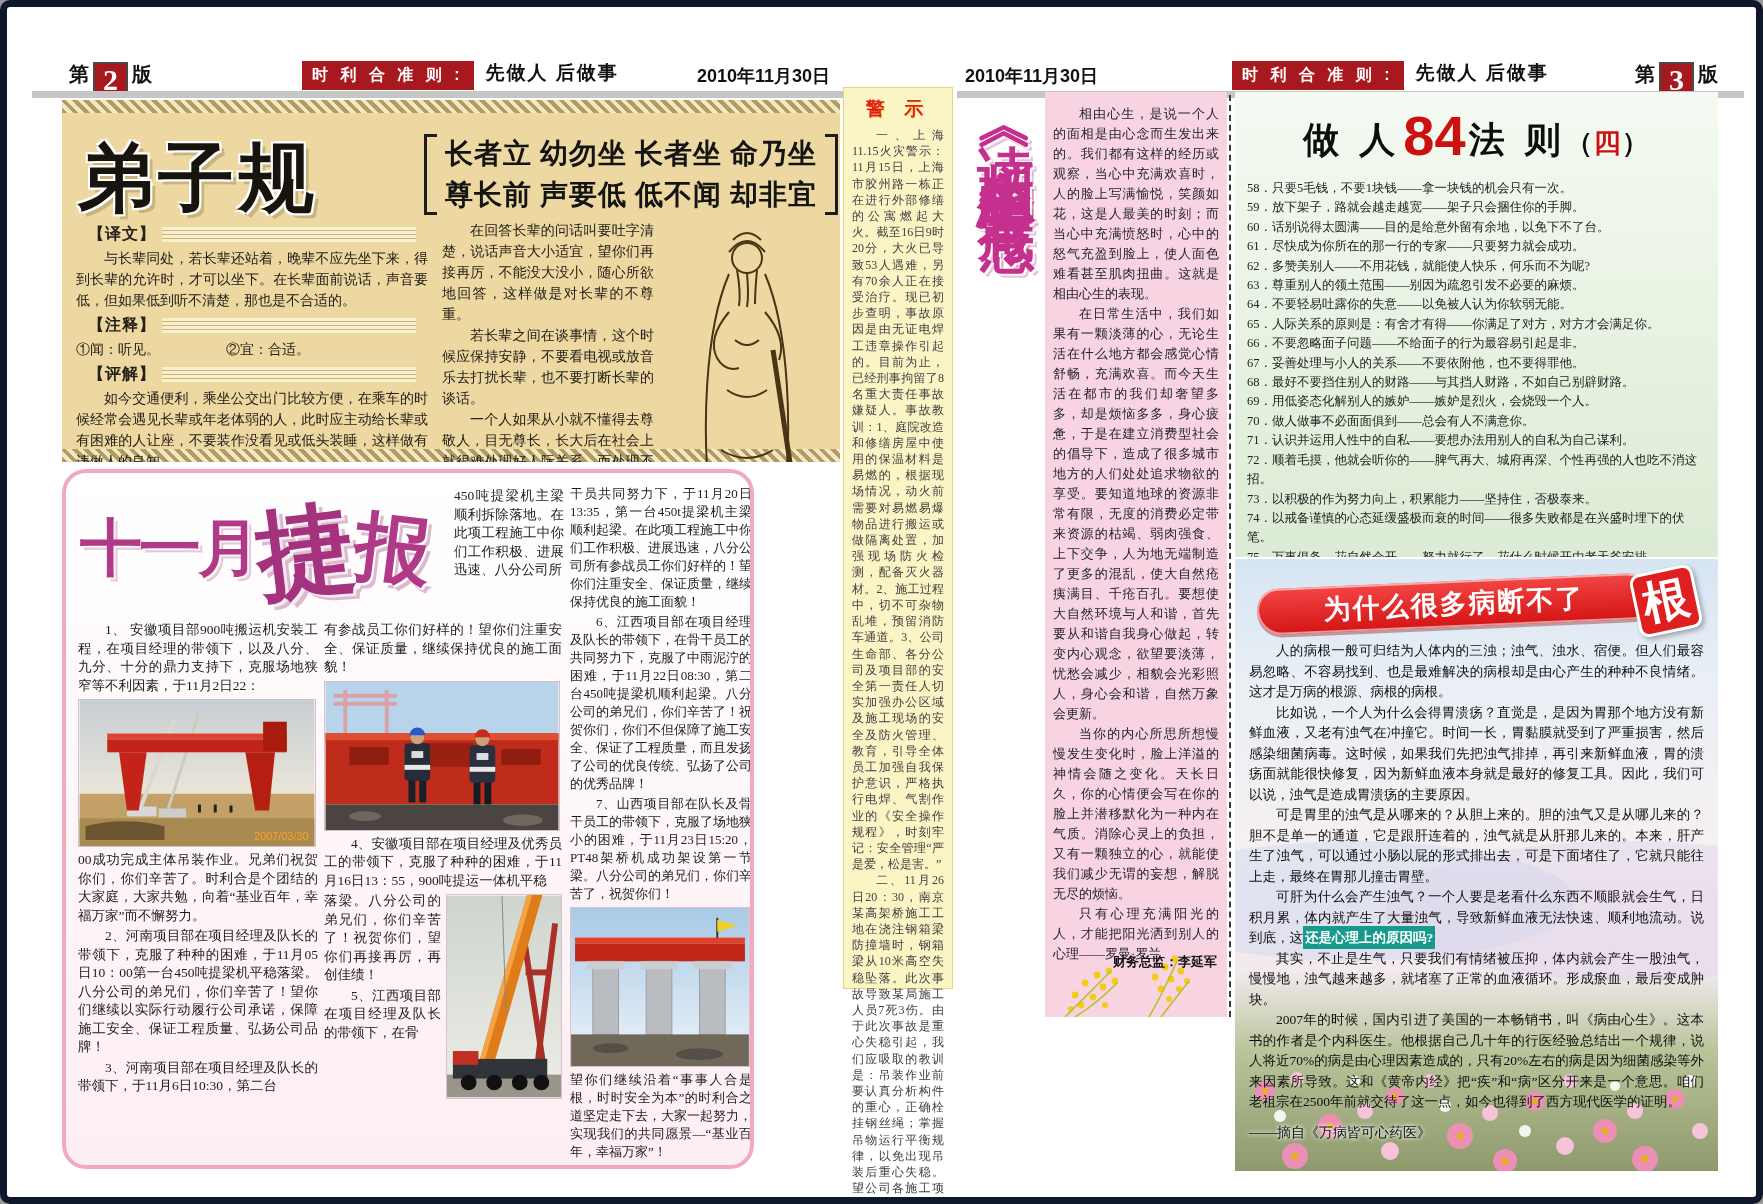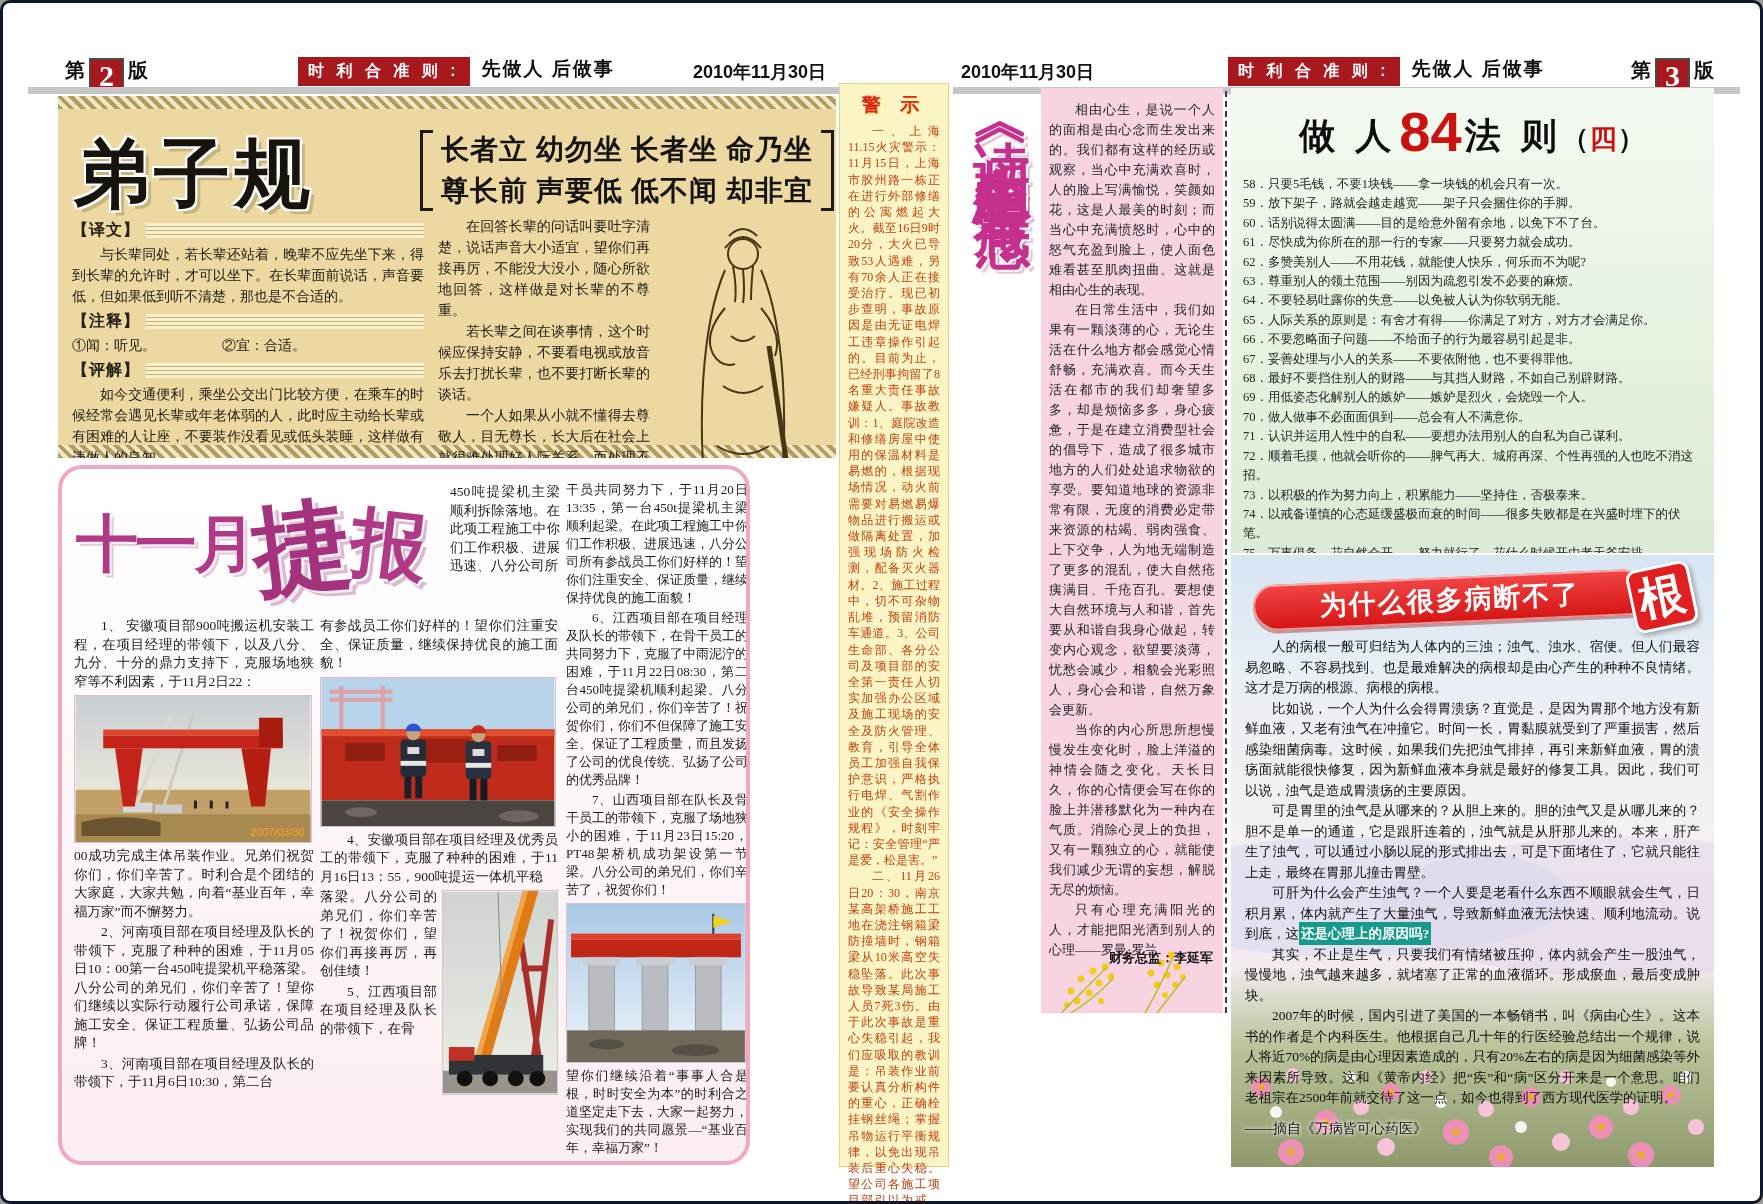--- a/index.html
+++ b/index.html
@@ -1,17 +1,17 @@
 <!DOCTYPE html>
 <html><head>
 <meta charset="utf-8">
 <style>
   *{margin:0;padding:0;box-sizing:border-box}
   body{background:#9a9a9a;font-family:"Liberation Serif","DejaVu Serif",serif}
-  #canvas{position:relative;width:1763px;height:1204px;background:#fff;border:3px solid #0f172a;border-radius:10px;overflow:hidden}
+  #canvas{position:relative;width:1763px;height:1204px;background:#fff;border:7px solid #0f172a;border-radius:10px;overflow:hidden}
   .abs{position:absolute}
 
   
   .pageno{font-size:20px;font-weight:bold;font-family:"Liberation Sans",sans-serif;color:#111}
   .nbox{display:inline-block;background:#a8191f;border:2px solid #4a4a4a;color:#fff;font-size:30px;font-weight:900;line-height:32px;padding:0 8px;margin:0 4px;vertical-align:-9px;font-family:"Liberation Serif",serif}
   .sloganbox{background:#a8191f;color:#fff;font-weight:bold;font-size:16px;letter-spacing:4px;padding:4px 10px;font-family:"Liberation Sans",sans-serif;display:inline-block}
   .slogantext{font-size:19px;font-weight:900;font-family:"Liberation Sans",sans-serif;letter-spacing:2px;color:#111;display:inline-block;margin-left:8px;vertical-align:1px}
   .dateline{font-size:18px;font-weight:900;font-family:"Liberation Sans",sans-serif;color:#111}
   .grayrule{background:#c6c6c6;height:7px}
 
@@ -22,21 +22,21 @@
     text-shadow:2px 2px 0 #fff,-2px -2px 0 #fff,2px -2px 0 #fff,-2px 2px 0 #fff,5px 5px 0 rgba(90,70,20,.25)}
   #dzg-verse{position:absolute;left:362px;top:34px;display:flex;align-items:stretch}
   .bkt{width:13px;border:3px solid #1c1c1c}
   .bkt.l{border-right:none;margin-right:8px}
   .bkt.r{border-left:none;margin-left:8px}
   .verse-lines{font-size:28px;font-weight:700;line-height:1.45;letter-spacing:1px;color:#141414}
   #dzg-body{position:absolute;left:14px;top:120px;width:750px;height:226px;display:flex;gap:14px;font-size:14px;line-height:1.5;color:#24201a}
   .dzg-colL{width:352px}
   .dzg-colR{width:212px}
   .dzg-fig{flex:1;display:flex;justify-content:center}
-  .band{display:flex;align-items:center;margin:2px 0}
+  .band{display:flex;align-items:center;margin:2px 12px}
   .band b{font-size:16px;letter-spacing:1px;white-space:nowrap}
   .band .lines{flex:1;height:15px;margin-left:6px;background:repeating-linear-gradient(180deg,#f8f0cf 0 3px,#c9b478 3px 4px)}
   .ind{text-indent:2em;text-align:justify}
   .zs{display:flex;gap:66px}
 
   
   #jb{left:55px;top:462px;width:692px;height:700px;border:4px solid #f0a9bd;border-radius:24px;background:linear-gradient(180deg,#ffffff,#fdeef3);overflow:hidden}
   #jb-title{position:absolute;left:14px;top:14px;width:370px;color:#b03a88;font-family:"Liberation Sans",sans-serif;font-weight:900;white-space:nowrap}
   #jb-title .t1{font-size:62px;letter-spacing:-3px;text-shadow:2px 2px 0 rgba(255,255,255,.8),4px 4px 0 rgba(150,40,110,.25)}
   #jb-title .t2{font-size:98px;display:inline-block;transform:rotate(-7deg);vertical-align:-16px;color:#a5327e;text-shadow:3px 3px 0 rgba(255,255,255,.7),6px 6px 0 rgba(140,30,100,.3)}
@@ -44,23 +44,23 @@
   .jbcol{position:absolute;font-size:13.5px;line-height:18.5px;color:#1c1c1c;text-align:justify}
   #jb-narrow{left:388px;top:14px;width:110px}
   #jb-c1{left:12px;top:148px;width:240px}
   #jb-c2{left:258px;top:148px;width:238px}
   #jb-c3{left:504px;top:12px;width:182px;font-size:13px;line-height:18px}
   .jbcol p{margin-bottom:2px}
   .ph{display:block;margin:4px 0;border:1px solid #d8c0c8}
   .ph3{float:right;margin:2px 0 2px 5px;border:1px solid #d8c0c8}
 
   
-  #js{left:836px;top:80px;width:110px;height:1084px;background:#fbf5c5;border:1px solid #e3d584;padding:8px 8px}
+  #js{left:836px;top:80px;width:110px;height:902px;background:#fbf5c5;border:1px solid #e3d584;padding:8px 8px}
   #js-title{text-align:center;color:#e02214;font-weight:900;font-size:19px;letter-spacing:7px;font-family:"Liberation Sans",sans-serif;margin-bottom:5px;text-shadow:1px 1px 0 #f6e27a}
-  #js p{font-size:12px;line-height:16.2px;color:#c2410c;text-align:justify;text-indent:2em}
+  #js p{font-size:12px;line-height:16.2px;color:#404040;text-align:justify;text-indent:2em}
 
   
   #xys-title{left:946px;top:92px;width:92px;height:806px;writing-mode:vertical-rl;font-size:57px;font-weight:900;color:#c5308e;font-family:"Liberation Sans",sans-serif;letter-spacing:9px;padding-left:10px;text-shadow:2px 2px 0 rgba(255,255,255,.9),4px 4px 0 rgba(150,20,100,.25)}
   #xys{left:1038px;top:85px;width:182px;height:925px;background:#f8d3e1;padding:12px 8px 0;overflow:hidden}
   #xys p{font-size:13px;line-height:20px;color:#23232f;text-align:justify;text-indent:2em}
   #xys .sig{position:absolute;bottom:46px;right:10px;font-weight:bold;font-size:13px;color:#111;text-indent:0}
   #xys-flowers{position:absolute;left:0;bottom:0}
   #dash{left:1222px;top:88px;height:922px;width:0;border-left:2px dashed #3a3a3a}
 
   

